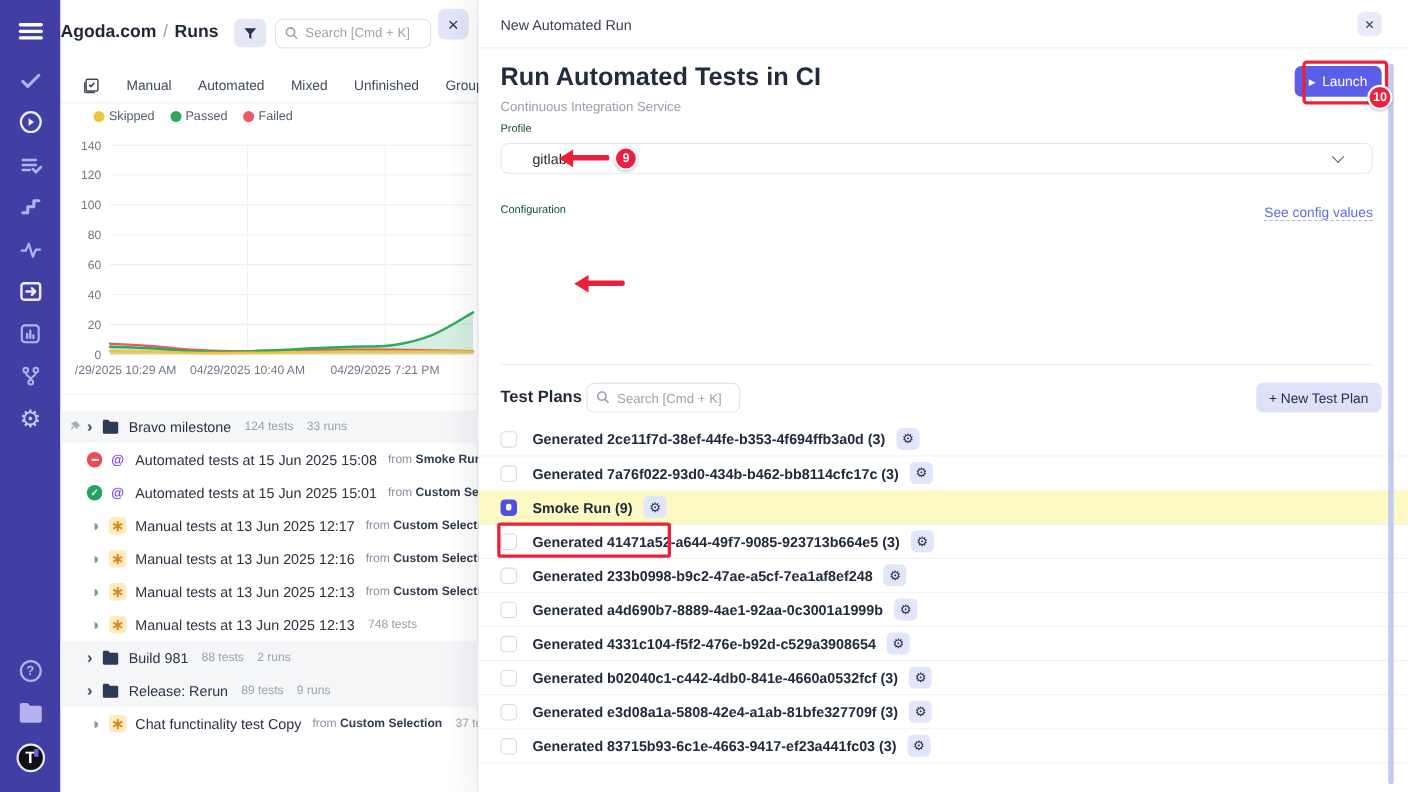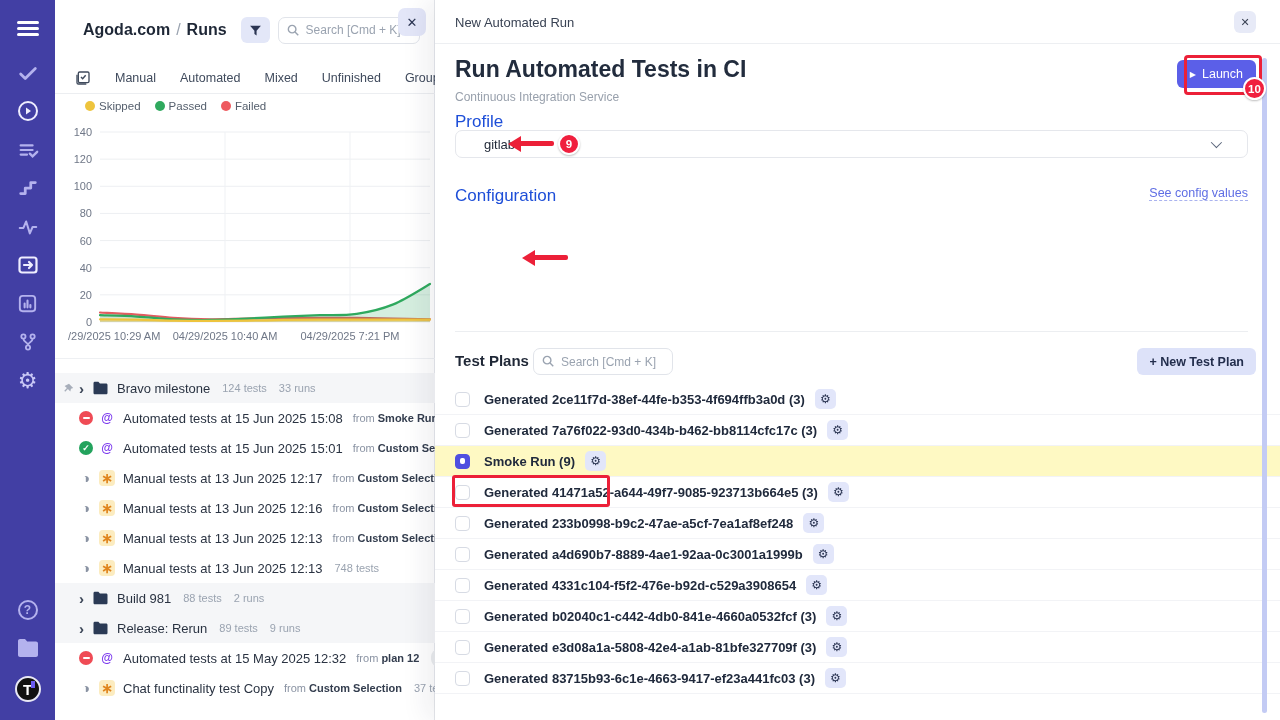--- a/index.html
+++ b/index.html
@@ -20,21 +20,21 @@
                font-size:12px; font-weight:700; color:#b4b2ee; }
   .avatar-t { width:26px; height:26px; background:#111; border:2px solid #e8e8f5; border-radius:50%;
               display:flex; align-items:center; justify-content:center; position:relative;
               color:#fff; font-weight:700; font-size:15px; }
   .avatar-t i { position:absolute; right:4px; top:3px; width:4px; height:7px; background:#6a5cf0; }
 
   
   #left-panel { position:absolute; left:55px; top:0; width:380px; height:720px; background:#fff;
                 border-right:1px solid #e6e8ec; }
   .lp-header { position:absolute; left:0; top:0; width:380px; height:60px; display:flex;
-               align-items:center; padding-left:28px; }
+               align-items:center; }
   .crumb { font-size:16px; font-weight:700; color:#1e2736; white-space:nowrap; }
   .crumb .sep { color:#9aa3b0; font-weight:400; padding:0 6px; }
   .filter-btn { margin-left:14px; width:29px; height:26px; background:#e3e7f8; border-radius:6px;
                 display:flex; align-items:center; justify-content:center; cursor:pointer; }
   .lp-search { position:relative; margin-left:8px; }
   .lp-search input { width:142px; height:27px; border:1px solid #e1e4ea; border-radius:7px;
                      padding-left:27px; font-size:12px; color:#374151; outline:none;
                      font-family:"Liberation Sans",sans-serif; }
   .lp-search input::placeholder { color:#9aa3b0; }
   .mag { position:absolute; left:8px; top:6px; }
@@ -87,21 +87,21 @@
   .d-title { position:absolute; left:20px; top:15px; font-size:13px; color:#3a4354; }
   .d-close { position:absolute; right:24px; top:11px; width:22px; height:22px; background:#e7eaf7;
              border-radius:6px; display:flex; align-items:center; justify-content:center;
              font-size:11px; color:#3a4354; cursor:pointer; }
   .d-heading { position:absolute; left:20px; top:56px; font-size:23px; font-weight:700; color:#222c3d; }
   .d-sub { position:absolute; left:20px; top:90px; font-size:12px; color:#98a0ac; }
   .launch-btn { position:absolute; right:24px; top:60px; height:28px; background:#5b5fe8; border:none;
                 border-radius:6px; color:#fff; font-size:12.5px; padding:0 13px; display:flex;
                 align-items:center; gap:6px; cursor:pointer; font-family:"Liberation Sans",sans-serif; }
   .launch-btn .play { font-size:8px; }
-  .fld-label { position:absolute; left:20px; font-size:17px; color:#1d4ed8; }
+  .fld-label { position:absolute; left:20px; font-size:10px; color:#14532d; }
   .profile-select { position:absolute; left:20px; right:32px; top:130px; height:28px;
                     border:1px solid #e5e7ec; border-radius:7px; display:flex; align-items:center;
                     padding:0 28px; font-size:13px; color:#1f2736; cursor:pointer; }
   .chev-down { margin-left:auto; width:8px; height:8px; border-right:1.6px solid #59647a;
                border-bottom:1.6px solid #59647a; transform:rotate(45deg) translateY(-2px); }
   .cfg-link { position:absolute; right:32px; top:186px; font-size:12.5px; color:#5f6ee4;
               border-bottom:1px dashed #aab3ef; cursor:pointer; }
   .cfg-panel { position:absolute; left:20px; right:32px; top:208px; height:88px; background:#f7f8fa;
                border-radius:10px; }
   .cfg-ref-label { position:absolute; left:23px; top:22px; font-size:12.5px; color:#3f4a5c; }
@@ -109,21 +109,21 @@
                border-radius:6px; padding-left:12px; font-size:12.5px; color:#1f2736; outline:none;
                background:#fff; font-family:"Liberation Sans",sans-serif; }
   .d-divider { position:absolute; left:20px; right:32px; top:331px; height:1px; background:#eceef1; }
   .tp-title { position:absolute; left:20px; top:352px; font-size:15px; font-weight:700; color:#1f2736; }
   .tp-search { position:absolute; left:98px; top:348px; }
   .tp-search input { width:140px; height:27px; border:1px solid #e1e4ea; border-radius:7px;
                      padding-left:27px; font-size:12px; color:#374151; outline:none;
                      font-family:"Liberation Sans",sans-serif; }
   .tp-search input::placeholder { color:#9aa3b0; }
   .tp-new { position:absolute; right:24px; top:348px; height:27px; background:#dde2f9; border:none;
-            border-radius:6px; color:#232e4d; font-size:12.5px; font-weight:700; padding:0 12px;
+            border-radius:6px; color:#232e4d; font-size:12.5px; font-weight:400; padding:0 12px;
             cursor:pointer; font-family:"Liberation Sans",sans-serif; }
   .plans-list { position:absolute; left:0; right:0; top:384px; }
   .plan-row { height:31px; display:flex; align-items:center; padding-left:20px;
               border-bottom:1px solid #f2f3f6; cursor:pointer; }
   .plan-row.hl { background:#fef9c3; }
   .cb { width:15px; height:15px; border:1.5px solid #d7dbe4; border-radius:4px; background:#fff;
         flex:0 0 15px; display:flex; align-items:center; justify-content:center; cursor:pointer; }
   .cb.on { background:#4f4fe0; border-color:#4f4fe0; }
   .cb.on::after { content:""; width:5px; height:6px; background:#fff; border-radius:2px; }
   .plan-label { font-size:13px; font-weight:600; color:#202a3c; margin-left:14px; white-space:nowrap; }
@@ -404,29 +404,20 @@
               <path d="M2 3c0-1.1.9-2 2-2h5l2.2 2.6H20c1.1 0 2 .9 2 2V17c0 1.1-.9 2-2 2H4c-1.1 0-2-.9-2-2z"></path>
             </svg>
           </span>
 
           <span class="run-title">Release: Rerun</span>
 
           <span class="meta">89 tests</span>
           <span class="meta">9 runs</span>
         </div>
 
-        <div class="run-row">
-
-          <span class="st st-failed"></span>
-          <span class="kind kind-automated"></span>
-          <span class="run-title">Automated tests at 15 May 2025 12:32</span>
-          <span class="from-wrap"><span>from</span> <b>plan 12</b></span>
-          <span class="tag-pill"></span>
-
-        </div>
 
         <div class="run-row">
 
           <span class="st st-progress"></span>
           <span class="kind kind-manual"></span>
           <span class="run-title">Chat functinality test Copy</span>
           <span class="from-wrap"><span>from</span> <b>Custom Selection</b></span>
 
           <span class="meta">37 tests</span>
 

